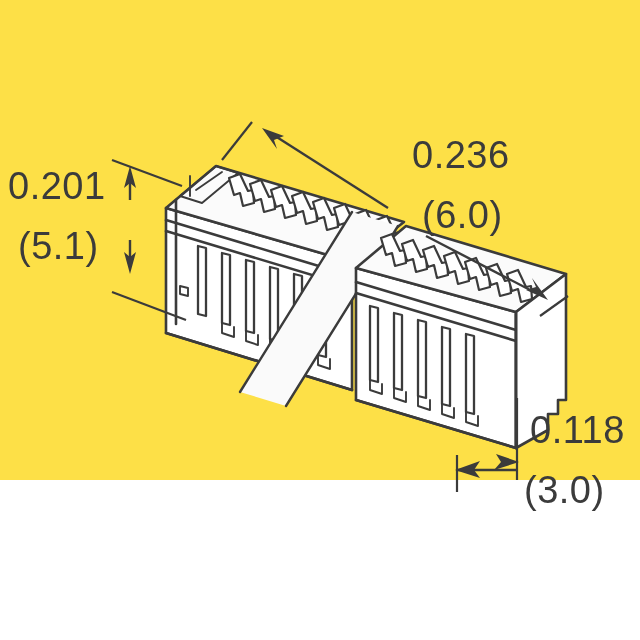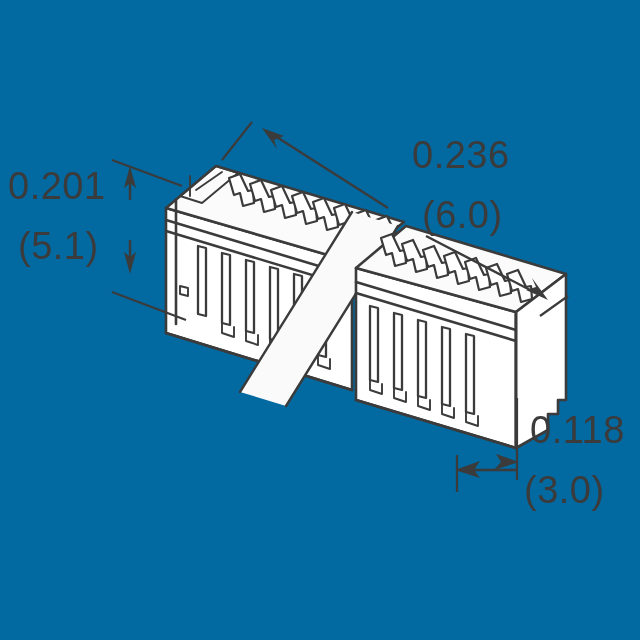--- a/index.html
+++ b/index.html
@@ -9,22 +9,22 @@
   }
   body {
     width: 640px;
     height: 640px;
     overflow: hidden;
     font-family: "Liberation Sans", sans-serif;
   }
   #drawing-root {
     position: relative;
     width: 640px;
-    height: 640px;
-    background: #0369a1;
+    height: 480px;
+    background: #fde047;
   }
   svg#technical-drawing {
     display: block;
     width: 640px;
     height: 640px;
   }
   .dim-text {
     font-family: "Liberation Sans", sans-serif;
     font-size: 38px;
     fill: #3b3b3b;

